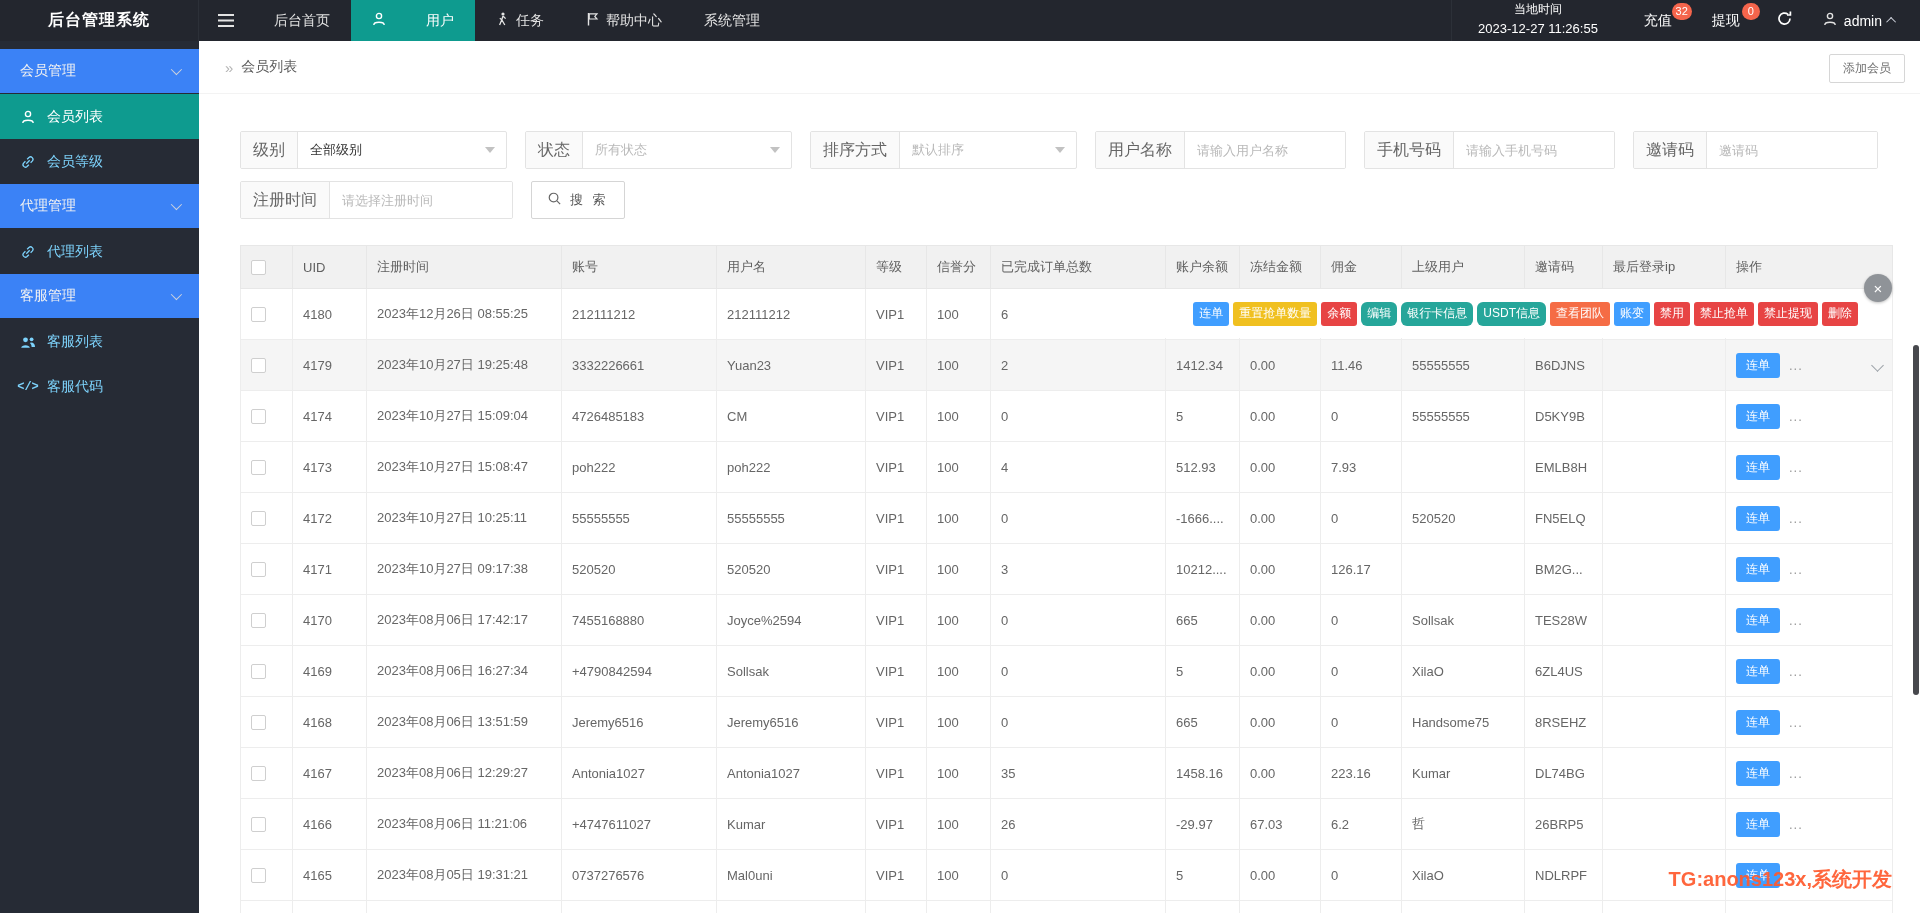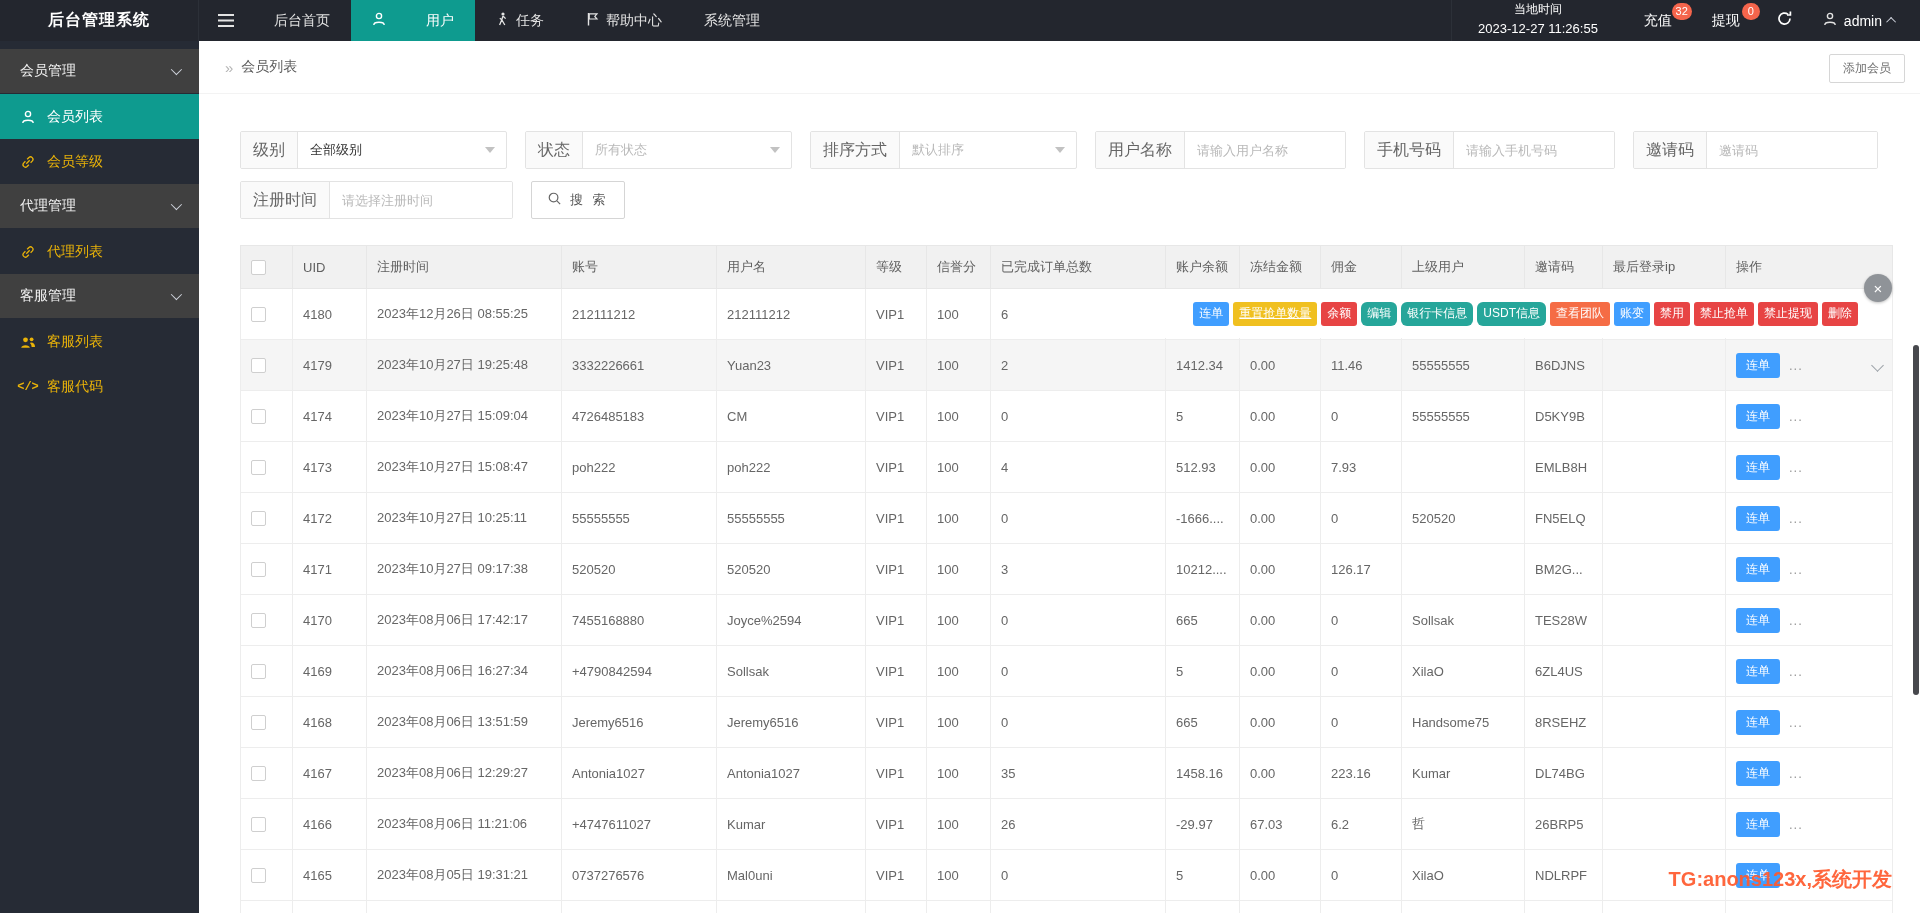--- a/index.html
+++ b/index.html
@@ -24,23 +24,23 @@
   .badge { position:absolute; top:3px; right:0px; background:#f5654c; color:#fff; border-radius:9px;
     min-width:18px; height:17px; line-height:17px; text-align:center; font-size:11px; padding:0 4px; }
   .refresh { display:flex; align-items:center; padding:0 16px; cursor:pointer; font-size:18px; }
   .admin { display:flex; align-items:center; gap:7px; padding:0 24px 0 14px; font-size:14px; cursor:pointer; }
   .caret-up { width:7px; height:7px; border-left:1.5px solid #cfd3dc; border-top:1.5px solid #cfd3dc;
     transform:rotate(45deg) translateY(2px); }
 
   
   .layout { display:flex; height:872px; }
   .sidebar { width:199px; flex-shrink:0; background:#262b35; padding-top:8px; }
-  .side-group { height:44px; background:#404040; color:#f2f2f2; display:flex; align-items:center;
+  .side-group { height:44px; background:#3b82f6; color:#f2f2f2; display:flex; align-items:center;
     justify-content:space-between; padding:0 20px; font-size:14px; cursor:pointer; margin-bottom:1px; }
-  .side-item { height:45px; background:#262b35; color:#eab308; display:flex; align-items:center;
+  .side-item { height:45px; background:#262b35; color:#7dd3fc; display:flex; align-items:center;
     gap:11px; padding:0 20px; font-size:14px; cursor:pointer; }
   .side-item.active { background:#0e9b8f; color:#fff; }
   .chev-down { width:8px; height:8px; border-right:1.5px solid #cfd3dc; border-bottom:1.5px solid #cfd3dc;
     transform:rotate(45deg) translateY(-2px); }
   .side-icon { width:16px; display:flex; justify-content:center; }
   .code-glyph { font-family:"Liberation Mono","DejaVu Sans Mono",monospace; font-size:12px; font-weight:bold; }
 
   .main { flex:1; background:#fff; position:relative; overflow:hidden; }
   .page-header { height:53px; display:flex; align-items:center; padding-left:26px;
     border-bottom:1px solid #f3f3f3; position:relative; }
@@ -84,21 +84,21 @@
   .dots { color:#999; letter-spacing:1px; cursor:pointer; }
   .row-chev { margin-left:auto; width:9px; height:9px; border-right:1.5px solid #9aa0a6;
     border-bottom:1.5px solid #9aa0a6; transform:rotate(45deg); cursor:pointer; }
 
   
   .actions-overlay { position:absolute; left:917px; top:44px; width:733px; height:49px; background:#fff;
     display:flex; align-items:center; justify-content:flex-end; gap:4px; padding-right:32px; z-index:5; }
   .act-btn { border:none; border-radius:3px; color:#fff; height:24px; padding:0 6px; font-size:12px;
     cursor:pointer; white-space:nowrap; }
   .c-blue   { background:#409eff; }
-  .c-yellow { background:#f0c020;text-decoration:underline; }
+  .c-yellow { background:#f0c020; }
   .c-red    { background:#e74444; }
   .c-teal   { background:#26a69a;border-radius:6px; }
   .c-orange { background:#f56c45; }
   .close-fab { position:absolute; right:0px; top:29px; width:28px; height:28px; border-radius:50%;
     background:#8f9398; color:#fff; display:flex; align-items:center; justify-content:center;
     font-size:15px; cursor:pointer; z-index:6; box-shadow:0 1px 3px rgba(0,0,0,.25); }
 
   .watermark { position:absolute; right:28px; bottom:20px; color:#ff5a2d; font-size:20px;
     font-weight:bold; z-index:50; opacity:.92; }
   .scroll-thumb { position:absolute; right:1px; top:345px; width:6px; height:350px; background:#47484d;

